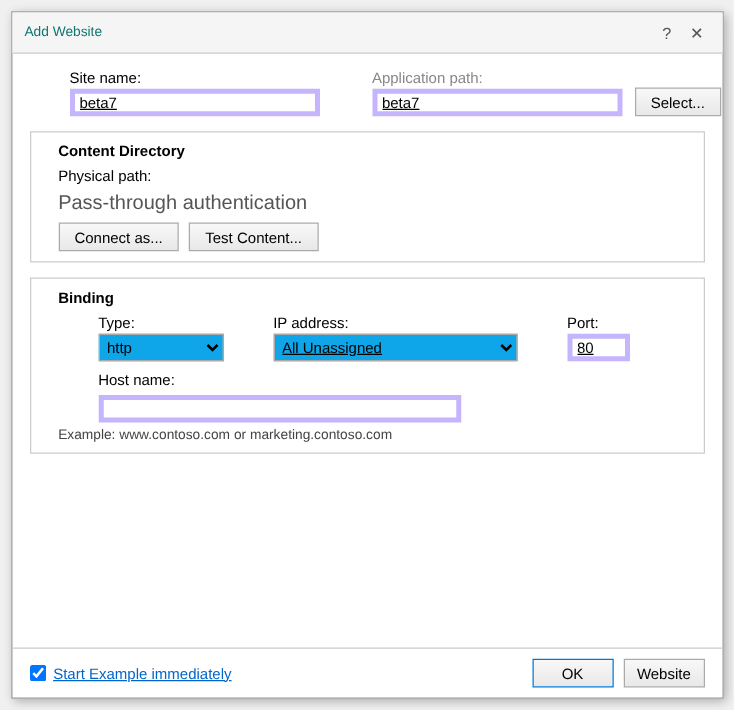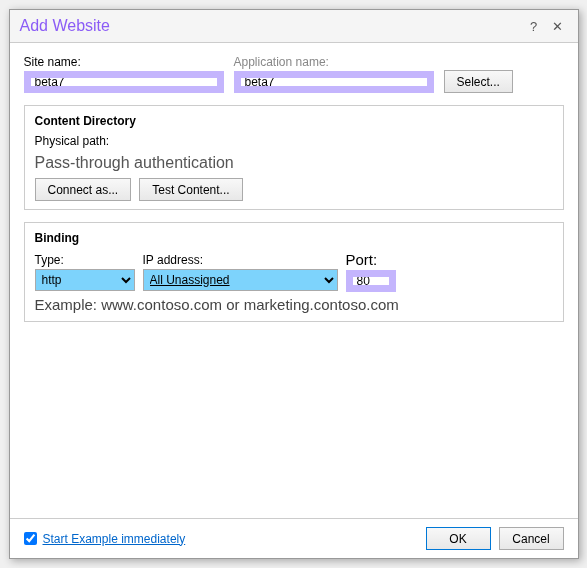--- a/index.html
+++ b/index.html
@@ -29,23 +29,23 @@
       display: flex;
       align-items: center;
       justify-content: space-between;
     }
     .title-bar-left {
       display: flex;
       align-items: center;
       gap: 8px;
     }
     .title-text {
-      font-size: 16px;
+      font-size: 11px;
       font-weight: normal;
-      color: #8b5cf6;
+      color: #0f766e;
     }
     .title-bar-right {
       display: flex;
       align-items: center;
       gap: 4px;
     }
     .title-btn {
       width: 20px;
       height: 20px;
       background: none;
@@ -67,53 +67,55 @@
     }
     .row {
       display: flex;
       align-items: flex-end;
       gap: 10px;
     }
     .field-group {
       display: flex;
       flex-direction: column;
       gap: 2px;
+      margin-left: 32px;
     }
     .label {
       font-size: 12px;
       color: #000;
     }
     .label-gray {
       color: #888;
     }
     input[type="text"] {
       height: 22px;
-      border: 7px solid #c4b5fd;
+      border: 4px solid #c4b5fd;
       padding: 2px 4px;
       font-size: 12px;
       font-family: inherit;
       outline: none;
+      text-decoration: underline;
     }
     .input-site-name { width: 200px; }
     .input-app-pool { width: 200px; }
     .input-physical { width: 290px; }
     .btn {
       height: 23px;
       padding: 2px 12px;
       border: 1px solid #aaa;
       background: linear-gradient(to bottom, #f8f8f8, #e8e8e8);
       font-size: 12px;
       font-family: inherit;
       cursor: pointer;
       white-space: nowrap;
     }
     .btn-select { height: 23px; }
     .section-box {
       border: 1px solid #ccc;
-      padding: 8px 10px;
+      padding: 8px 22px;
       margin-top: 4px;
     }
     .section-title {
       font-size: 12px;
       font-weight: 600;
       margin-bottom: 6px;
       color: #000;
     }
     .sub-label {
       font-size: 12px;
@@ -148,30 +150,30 @@
     .binding-row {
       display: flex;
       align-items: center;
       gap: 8px;
     }
     select {
       height: 22px;
       border: 1px solid #aaa;
       font-size: 12px;
       font-family: inherit;
-      background: #7dd3fc;
+      background: #0ea5e9;
       padding: 0 2px;
       cursor: pointer;
     }
     .select-type { width: 100px; }
     .select-ip { width: 195px; text-decoration: underline; }
     .input-port { width: 50px; }
     .input-hostname { width: 290px; }
     .example-text {
-      font-size: 15px;
+      font-size: 11px;
       color: #444;
       margin-top: 4px;
     }
     .spacer { flex: 1; }
     .footer {
       border-top: 1px solid #ccc;
       padding: 8px 14px;
       display: flex;
       align-items: center;
     }
@@ -210,21 +212,21 @@
       background: linear-gradient(to bottom, #f8f8f8, #e8e8e8);
       font-size: 12px;
       font-family: inherit;
       cursor: pointer;
     }
     .type-label {
       font-size: 12px;
       color: #000;
     }
     .port-label {
-      font-size: 15px;
+      font-size: 12px;
       color: #000;
     }
     .physical-row {
       display: flex;
       align-items: center;
       gap: 4px;
     }
   </style>
 </head>
 <body>
@@ -242,21 +244,21 @@
   </div>
 
   <div class="dialog-body">
 
     <div class="row">
       <div class="field-group">
         <label class="label">Site name:</label>
         <input type="text" class="input-site-name" value="beta7" style="">
       </div>
       <div class="field-group">
-        <label class="label label-gray">Application name:</label>
+        <label class="label label-gray">Application path:</label>
         <input type="text" class="input-app-pool" value="beta7" style="">
       </div>
       <button class="btn btn-select">Select...</button>
     </div>
 
     <div class="section-box">
       <div class="section-title">Content Directory</div>
       <div class="sub-label">Physical path:</div>
       <div class="passthrough-row">
         <span class="passthrough-label">Pass-through authentication</span>
@@ -282,29 +284,33 @@
           <span class="type-label">IP address:</span>
           <select class="select-ip">
             <option>All Unassigned</option>
           </select>
         </div>
         <div class="field-group">
           <span class="port-label">Port:</span>
           <input type="text" class="input-port" value="80" style="">
         </div>
       </div>
+      <div class="field-group" style="margin-top:8px;">
+        <span class="sub-label">Host name:</span>
+        <input type="text" class="input-hostname" style="">
+      </div>
       <div class="example-text">Example: www.contoso.com or marketing.contoso.com</div>
     </div>
 
     <div class="spacer"></div>
   </div>
 
   <div class="footer">
     <div class="checkbox-row">
       <input type="checkbox" checked="" style="">
       <span class="checkbox-label">Start Example immediately</span>
     </div>
     <div class="footer-buttons">
       <button class="btn-ok">OK</button>
-      <button class="btn-cancel">Cancel</button>
+      <button class="btn-cancel">Website</button>
     </div>
   </div>
 </div>
 
 </body></html>

